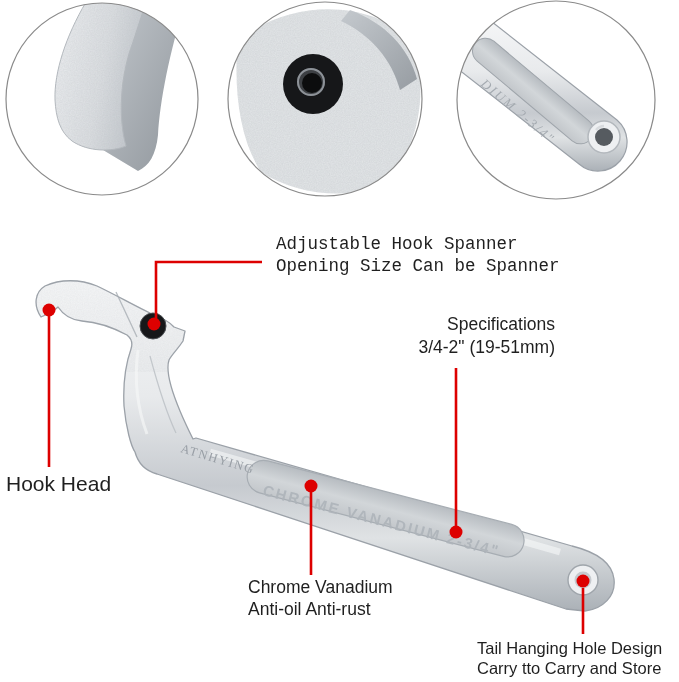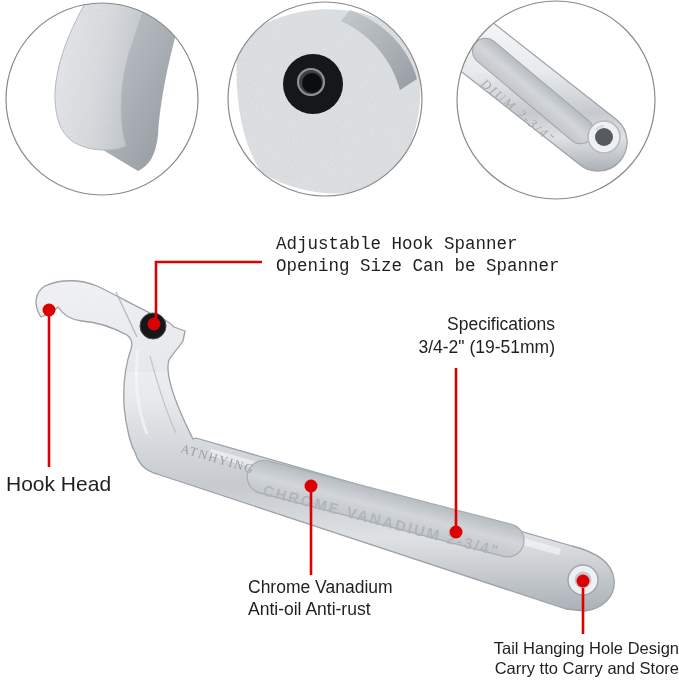--- a/index.html
+++ b/index.html
@@ -5,21 +5,21 @@
   html,body{margin:0;padding:0;background:#ffffff;}
   body{width:679px;height:682px;position:relative;overflow:hidden;
        font-family:"Liberation Sans","DejaVu Sans",sans-serif;}
   #figure-svg{position:absolute;left:0;top:0;}
   .ann{position:absolute;color:#1f1f1f;}
   .ann .l{display:block;white-space:nowrap;}
   #ann-adjustable{left:276px;top:233px;font-size:17.5px;line-height:22px;font-family:Liberation Mono, monospace;}
   #ann-specs{left:381px;top:313px;width:174px;text-align:right;font-size:17.5px;line-height:23px;}
   #ann-hook-head{left:6px;top:472px;font-size:21px;line-height:23px;}
   #ann-chrome{left:236px;top:576px;font-size:17.5px;line-height:22px;margin-left:12px;}
-  #ann-tail{left:477px;top:638px;width:202px;text-align:right;font-size:16.5px;line-height:20px;}
+  #ann-tail{left:477px;top:638px;width:202px;text-align:left;font-size:16.5px;line-height:20px;}
 </style>
 </head>
 <body>
 
 <svg id="figure-svg" width="679" height="682" viewBox="0 0 679 682" xmlns="http://www.w3.org/2000/svg">
   <defs>
     <filter id="grainF" x="-5%" y="-5%" width="110%" height="110%">
       <feTurbulence type="fractalNoise" baseFrequency="0.85" numOctaves="2" seed="7" result="noise"></feTurbulence>
       <feColorMatrix in="noise" type="matrix" values="0 0 0 0 0.42  0 0 0 0 0.44  0 0 0 0 0.47  0 0 0 0.55 0" result="gray"></feColorMatrix>
       <feComposite in="gray" in2="SourceAlpha" operator="in"></feComposite>

